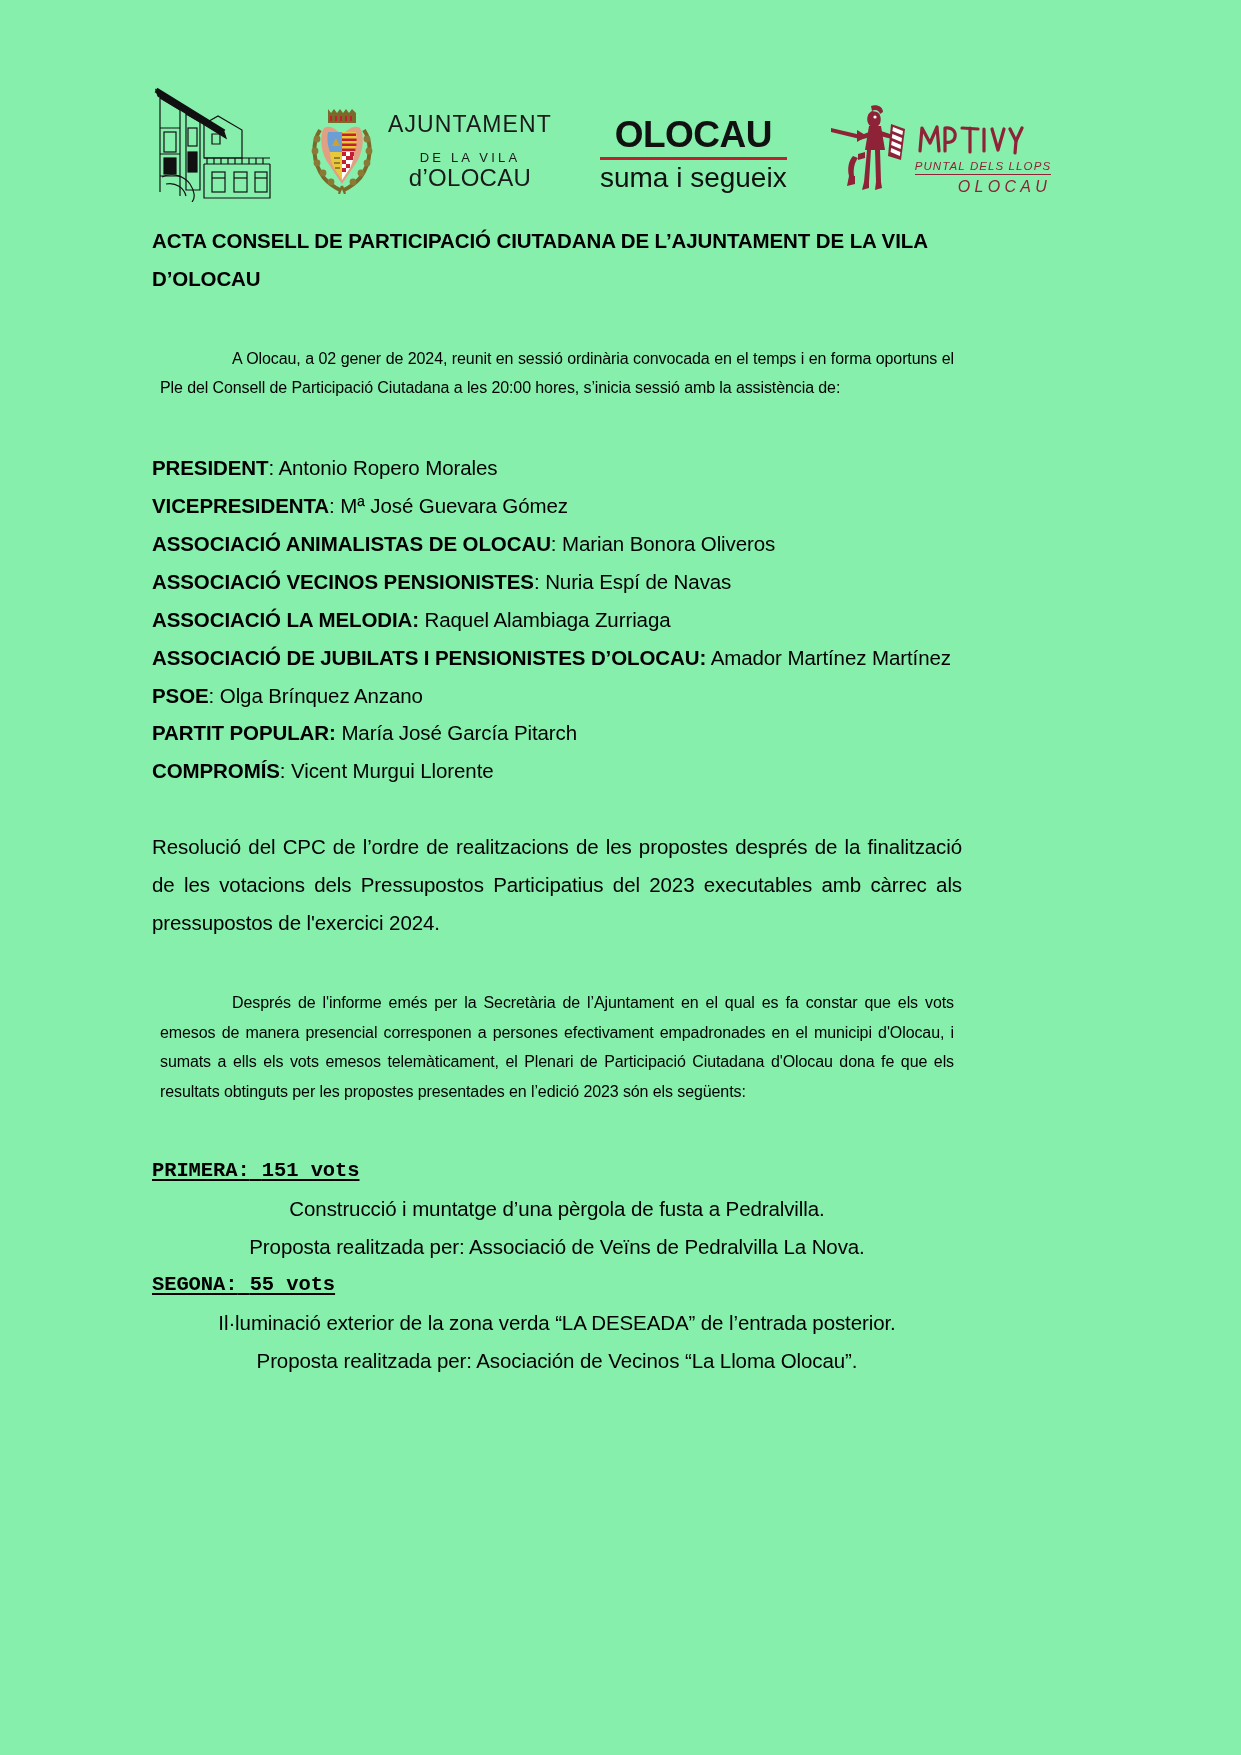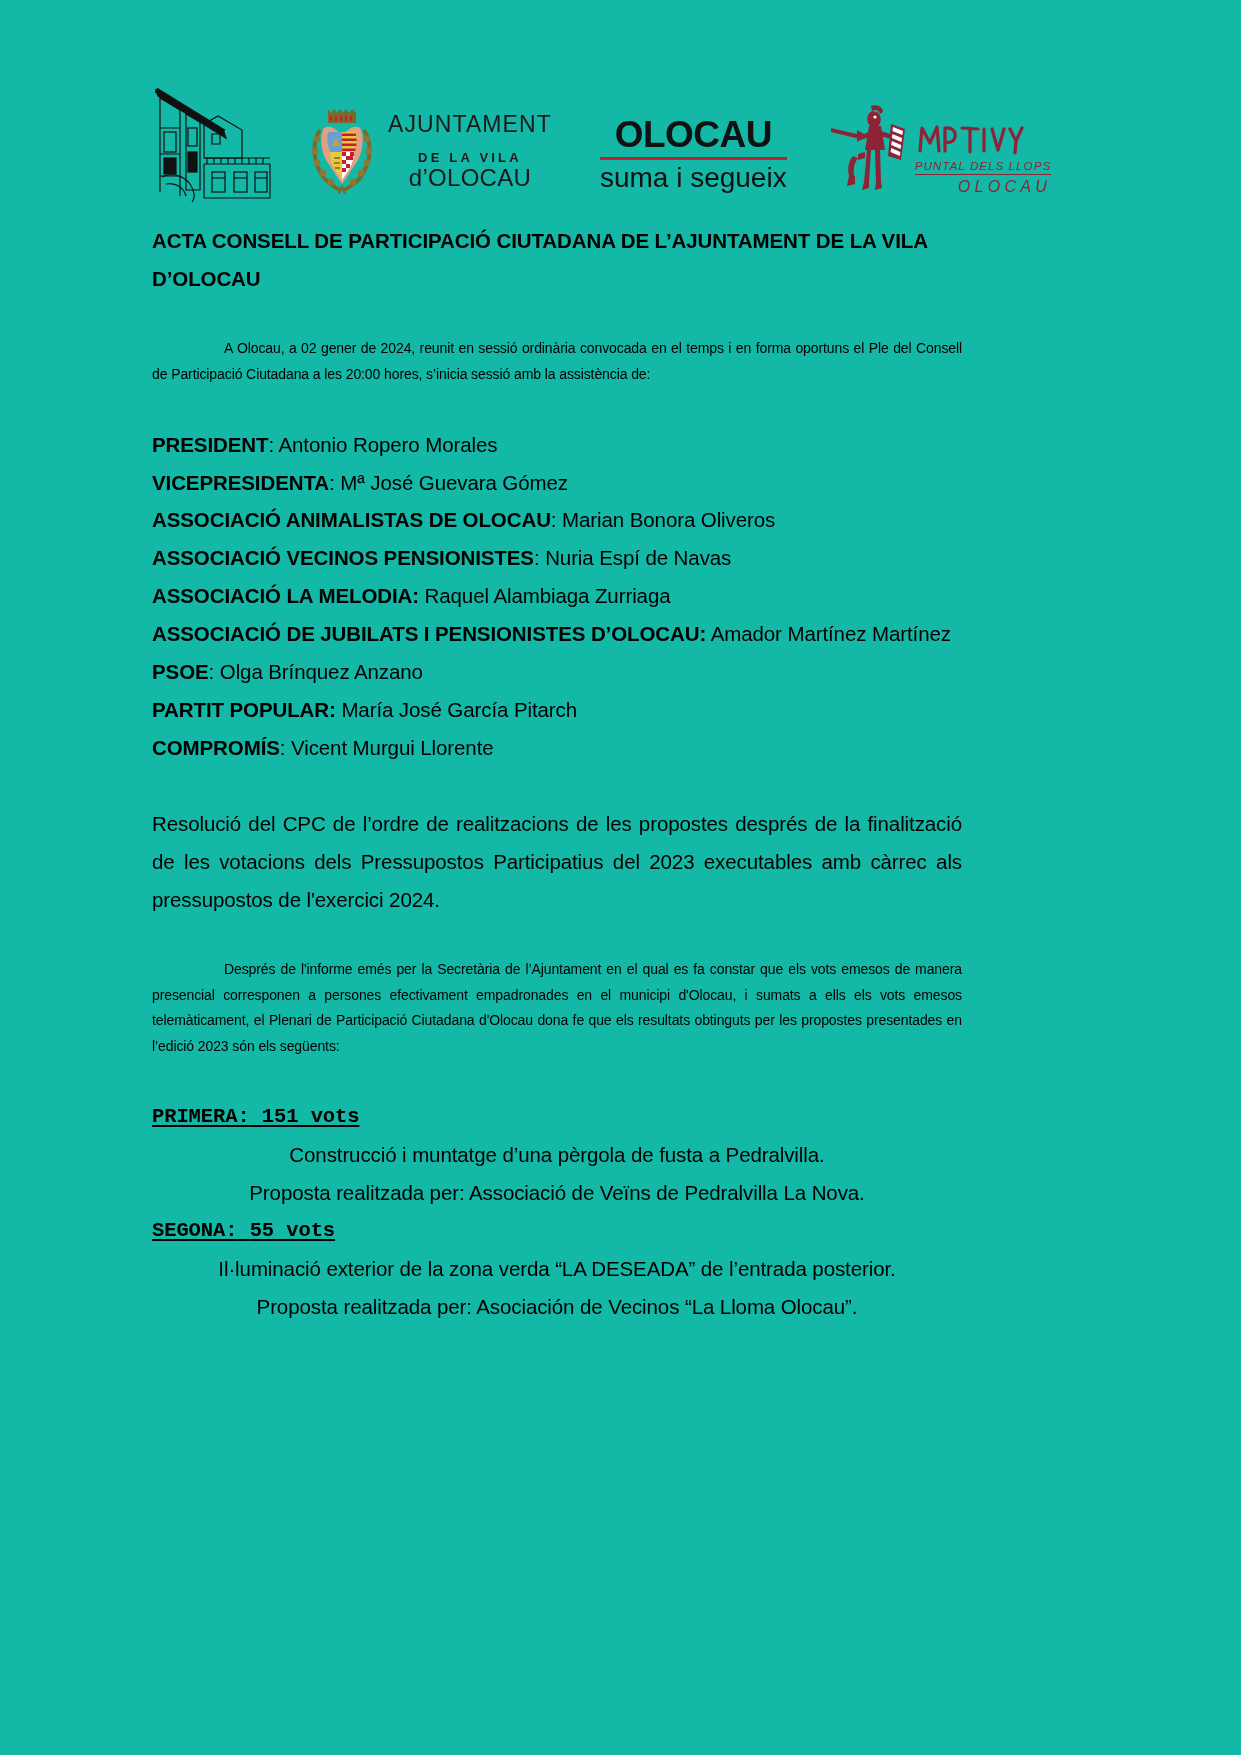--- a/index.html
+++ b/index.html
@@ -8,21 +8,21 @@
     background: #ffffff;
   }
   body {
     font-family: "Liberation Sans", sans-serif;
     color: #000000;
   }
   .page {
     position: relative;
     width: 1241px;
     height: 1755px;
-    background: #14b8a6;
+    background: #86efac;
     box-sizing: border-box;
     padding: 0;
     overflow: hidden;
   }
   .content {
     position: absolute;
     left: 152px;
     top: 0;
     width: 810px;
   }
@@ -63,21 +63,21 @@
   }
   .ajt-l1 {
     font-size: 23px;
     letter-spacing: 1.1px;
     font-weight: 400;
     color: #1a1a1a;
   }
   .ajt-l2 {
     font-size: 13px;
     letter-spacing: 3.2px;
-    font-weight: 700;
+    font-weight: 400;
     color: #1a1a1a;
     margin-top: 15px;
   }
   .ajt-l3 {
     font-size: 24px;
     font-weight: 400;
     letter-spacing: 0.3px;
     color: #1a1a1a;
     margin-top: 2px;
   }
@@ -141,24 +141,24 @@
 
   
   .doc-title {
     font-size: 20.5px;
     font-weight: 700;
     line-height: 1.85;
     letter-spacing: -0.1px;
     margin-top: 20px;
   }
   p.para {
-    font-size: 14px;
+    font-size: 16px;
     line-height: 1.85;
     text-align: justify;
-    margin: 0;
+    margin: 8px;
     letter-spacing: -0.1px;
   }
   .indent { text-indent: 72px; }
   .gap-lg { height: 38px; }
 
   .attendee {
     font-size: 20.5px;
     line-height: 1.85;
     margin: 0;
     letter-spacing: -0.1px;

